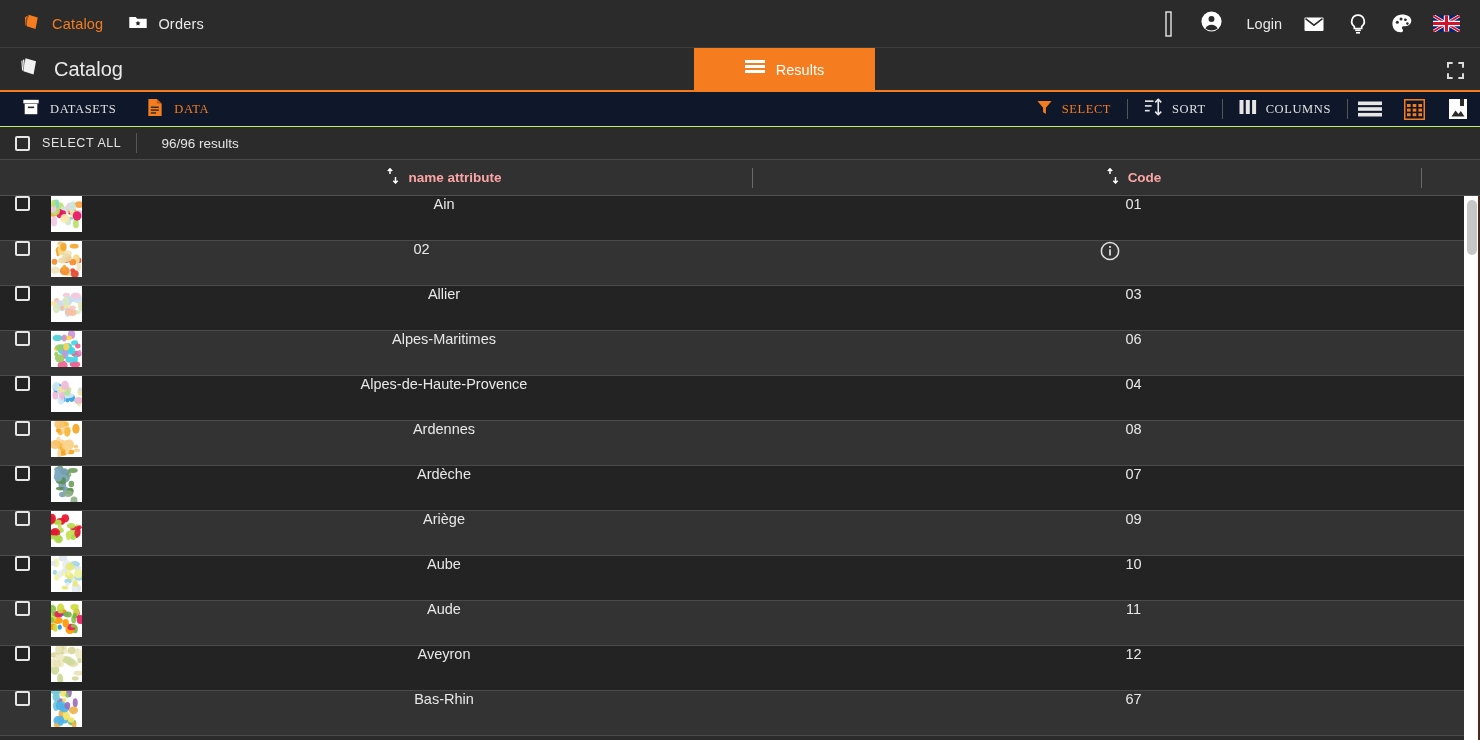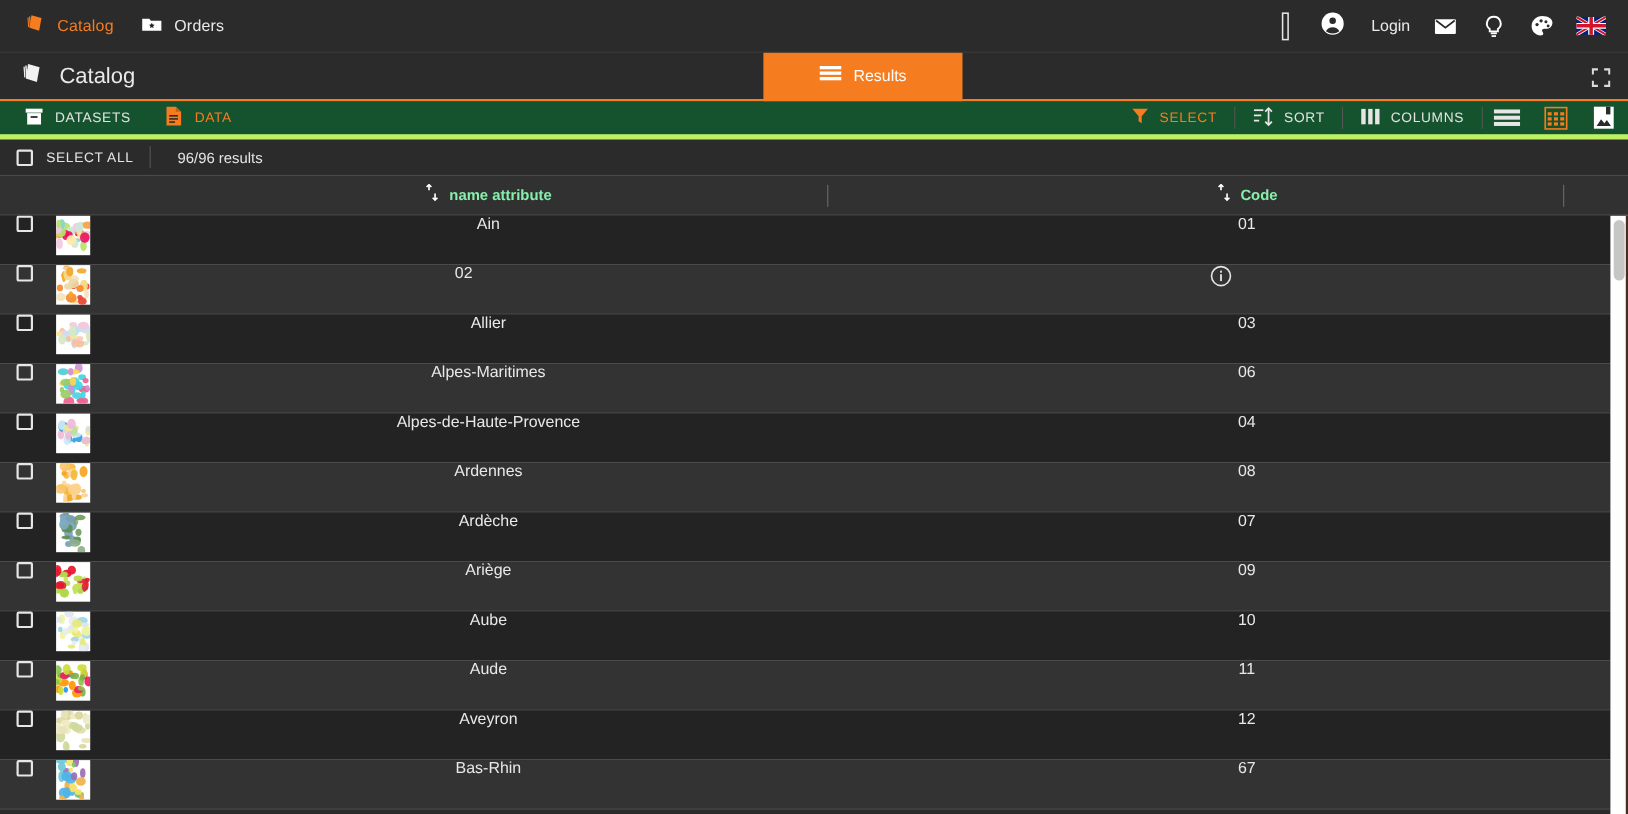--- a/index.html
+++ b/index.html
@@ -66,23 +66,24 @@
 
   .expand-btn {
     position: absolute; right: 8px; top: 0; height: 44px;
     width: 34px; display: flex; align-items: center; justify-content: center;
     cursor: pointer;
   }
 
   
   .toolbar {
     height: 35px; width: 100%;
-    background: #14532d;
+    background: #0f172a;
     display: flex; align-items: center;
-    border-bottom: 5px solid #bef264;
+    border-bottom: 1px solid #bef264;
+    font-family: Liberation Serif, serif;
   }
   .tb-left { display: flex; align-items: center; padding-left: 10px; gap: 6px; }
   .tb-tab {
     display: flex; align-items: center; gap: 10px;
     padding: 4px 12px; cursor: pointer; font-size: 12.5px;
     letter-spacing: .6px;
   }
   .tb-tab .lbl { color: #e2e2e2; }
   .tb-tab.active .lbl { color: #f57c1f; }
 
@@ -126,21 +127,21 @@
     background: #313131;
     display: flex; align-items: center;
     border-bottom: 1px solid #505050;
     position: relative;
   }
   .colhead-cell {
     display: flex; align-items: center; justify-content: center;
     gap: 8px; height: 36px;
   }
   .colhead-cell .lbl {
-    color: #86efac; font-size: 13.5px; font-weight: bold;
+    color: #fca5a5; font-size: 13.5px; font-weight: bold;
   }
   .vdiv { position: absolute; top: 8px; width: 1px; height: 20px; background: #6a6a6a; }
 
   
   .tablewrap {
     position: relative;
     width: 1480px;
     height: 562px;
     overflow: hidden;
     background: #2b2b2b;

